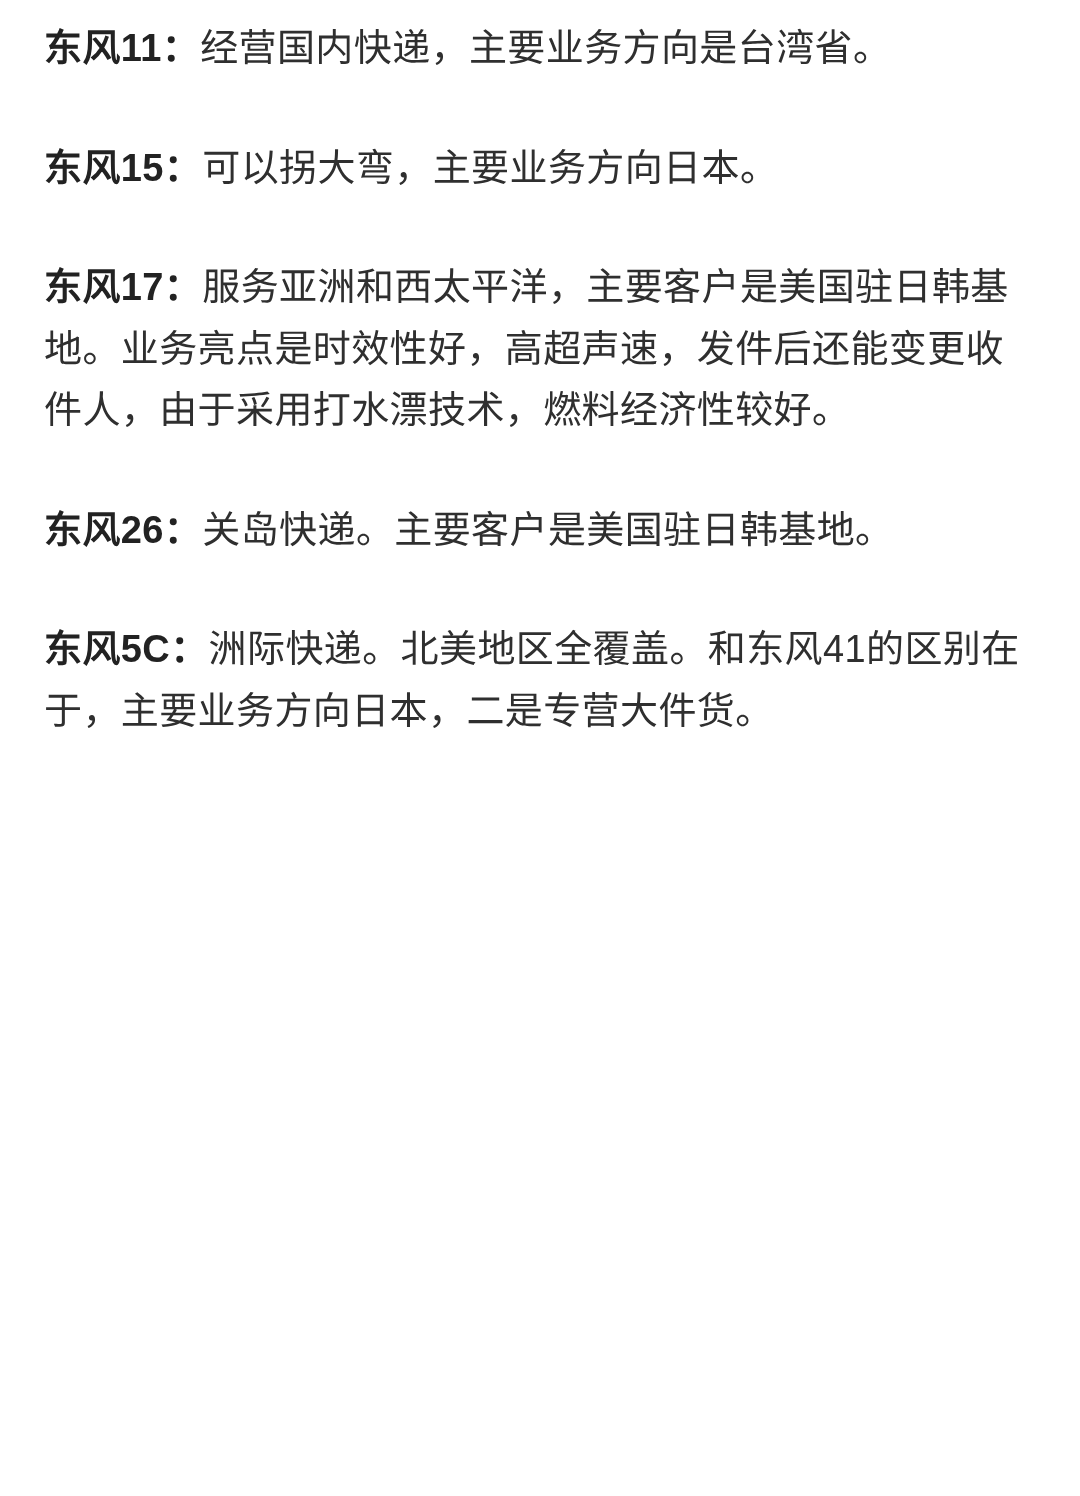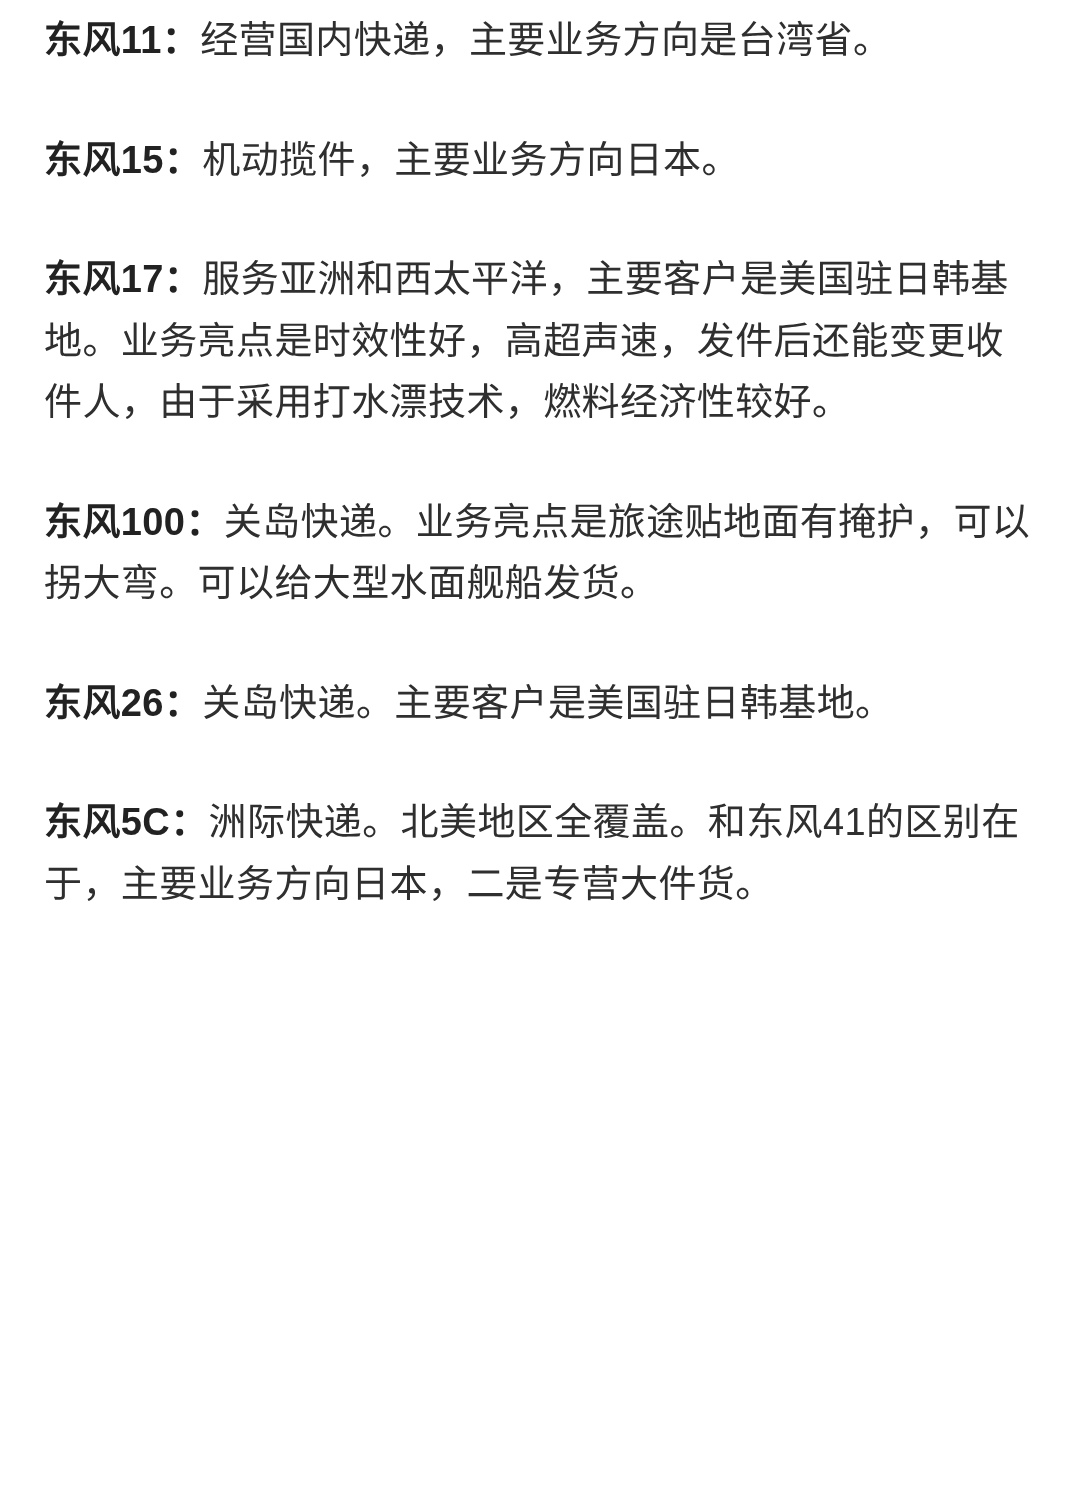--- a/index.html
+++ b/index.html
@@ -11,21 +11,21 @@
     width: 1080px;
     height: 1496px;
     overflow: hidden;
     font-family: "Liberation Sans", "DejaVu Sans", sans-serif;
     color: #333333;
   }
   .page {
     box-sizing: border-box;
     width: 1080px;
     min-height: 1496px;
-    padding: 10px 44px 0 44px;
+    padding: 18px 44px 0 44px;
     background: #ffffff;
   }
   .para {
     margin: 0 0 58px 0;
     font-size: 38px;
     line-height: 1.62;
     letter-spacing: 0.4px;
     color: #2f2f2f;
     text-align: left;
     word-break: break-word;
@@ -44,30 +44,27 @@
 </head>
 <body>
 
 <div class="page">
 
   <p class="para">
     <span class="label">东风11：</span><span class="body-text">经营国内快递，主要业务方向是台湾省。</span>
   </p>
 
   <p class="para">
-    <span class="label">东风15：</span><span class="body-text">机动揽件，主要业务方向日本。</span>
+    <span class="label">东风15：</span><span class="body-text">可以拐大弯，主要业务方向日本。</span>
   </p>
 
   <p class="para">
     <span class="label">东风17：</span><span class="body-text">服务亚洲和西太平洋，主要客户是美国驻日韩基地。业务亮点是时效性好，高超声速，发件后还能变更收件人，由于采用打水漂技术，燃料经济性较好。</span>
   </p>
 
-  <p class="para">
-    <span class="label">东风100：</span><span class="body-text">关岛快递。业务亮点是旅途贴地面有掩护，可以拐大弯。可以给大型水面舰船发货。</span>
-  </p>
 
   <p class="para">
     <span class="label">东风26：</span><span class="body-text">关岛快递。主要客户是美国驻日韩基地。</span>
   </p>
 
 
 
   <p class="para">
     <span class="label">东风5C：</span><span class="body-text">洲际快递。北美地区全覆盖。和东风41的区别在于，主要业务方向日本，二是专营大件货。</span>
   </p>

